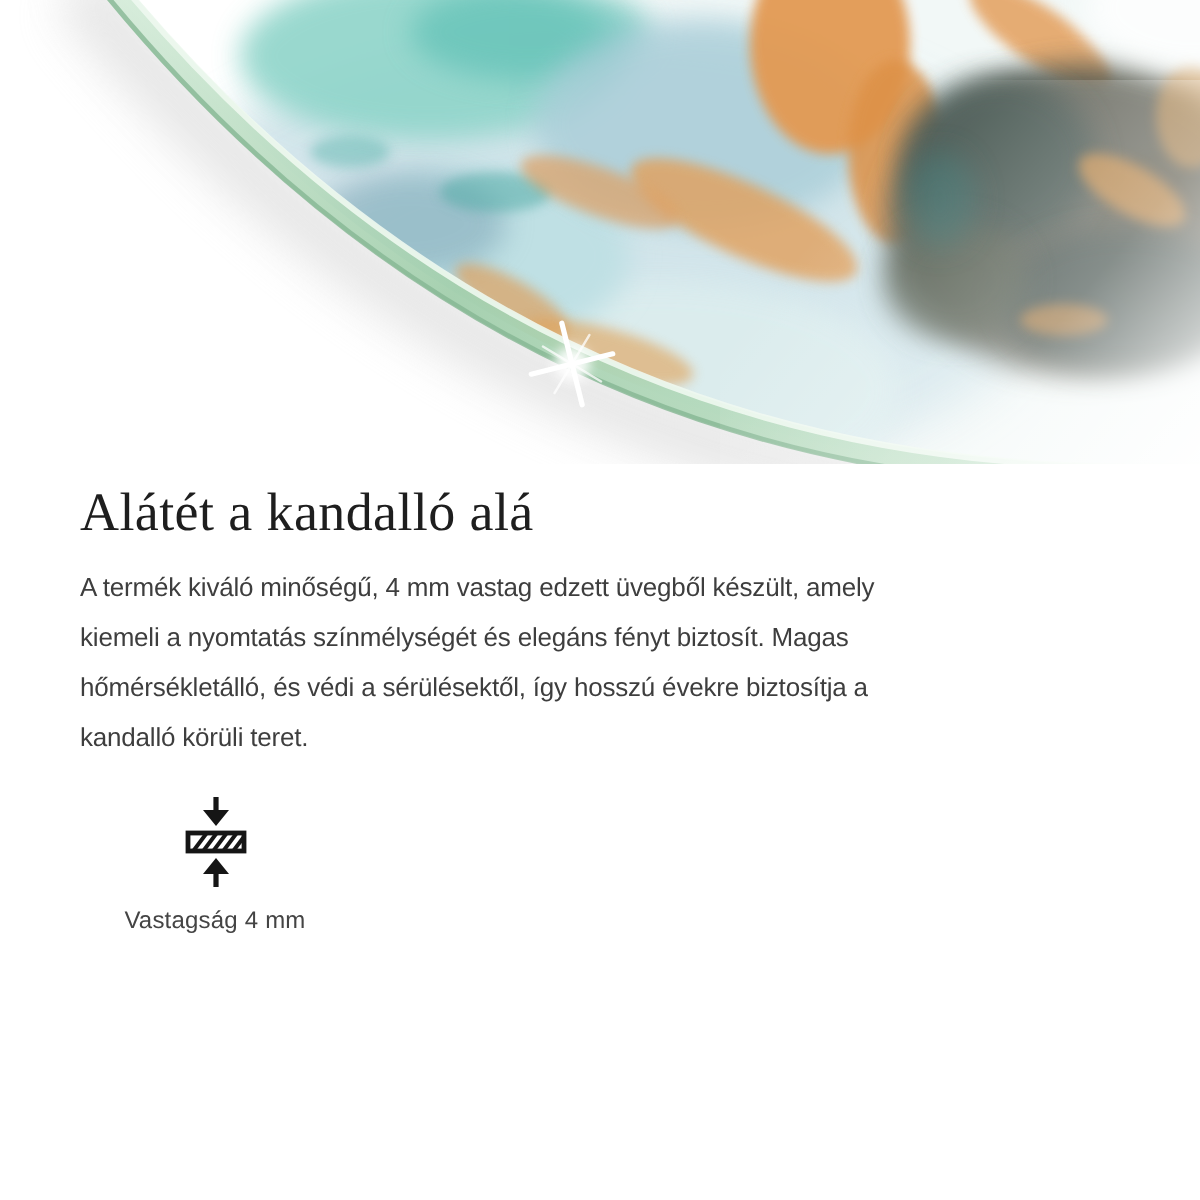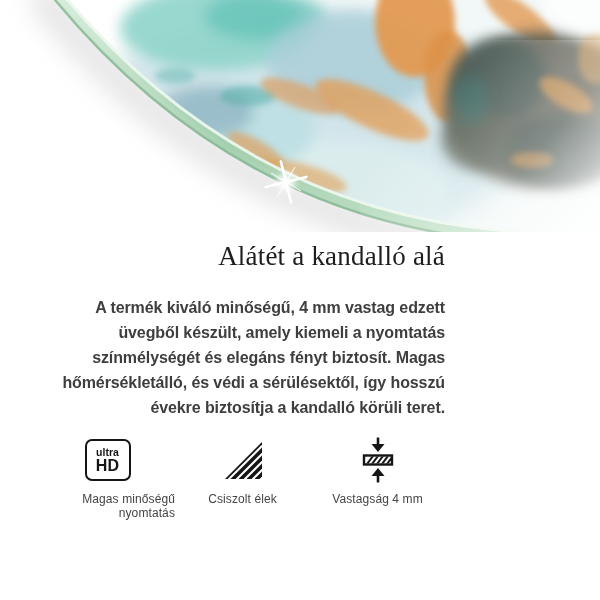--- a/index.html
+++ b/index.html
@@ -3,45 +3,44 @@
 <meta charset="utf-8">
 <style>
   * { margin: 0; padding: 0; box-sizing: border-box; }
   html, body { background: #ffffff; }
   body {
     width: 600px; height: 600px;
     font-family: "Liberation Sans", sans-serif;
     color: #3c3c3c;
     overflow: hidden;
   }
-  .page { width: 485px; height: 600px; background: #fff; text-align: right; }
+  .page { width: 485px; height: 600px; background: #fff; }
 
   
   .hero { width: 600px; height: 232px; position: relative; overflow: hidden; background: #fff; }
   .hero svg { display: block; }
 
   
   .content { padding: 0 40px; }
   h1 {
     margin-top: 8px;
     font-family: "Liberation Serif", serif;
     font-weight: 400;
     font-size: 27px;
     line-height: 33px;
     color: #1e1e1e;
     letter-spacing: 0.2px;
   }
   .desc {
-    margin-top: 22px;
+    margin-top: 8px;
     max-width: 548px;
-    font-size: 16px;
+    font-size: 13px;
     line-height: 25px;
     color: #3e3e3e;
     letter-spacing: -0.1px;
-    font-weight: bold;
   }
 
   
   .features {
     margin-top: 16px;
     display: grid;
     grid-template-columns: 1fr 1fr 1fr;
     row-gap: 13px;
     width: 100%;
   }
@@ -150,51 +149,23 @@
   </div>
 
   <div class="content">
     <h1><span>Alátét a kandalló alá</span><br></h1>
 
     <p class="desc">A termék kiváló minőségű, 4 mm vastag edzett üvegből készült, amely kiemeli a nyomtatás színmélységét és elegáns fényt biztosít. Magas hőmérsékletálló, és védi a sérülésektől, így hosszú évekre biztosítja a kandalló körüli teret.</p>
 
     <div class="features">
 
 
-      <div class="feature">
-        <div class="ficon">
-          <div class="hd-box">
-            <span class="hd-top">ultra</span>
-            <span class="hd-bottom">HD</span>
-          </div>
-        </div>
-        <div class="flabel">Magas minőségű nyomtatás</div>
-      </div>
 
 
 
-      <div class="feature">
-        <div class="ficon">
-          <svg width="44" height="44" viewBox="0 0 44 44">
-            <defs>
-              <clipPath id="triClip">
-                  <polygon points="4,41 41,41 41,4"></polygon>
-                </clipPath>
-            </defs>
-            <g clip-path="url(#triClip)" stroke="#151515" stroke-width="3.6">
-              <line x1="2" y1="43" x2="43" y2="2"></line>
-              <line x1="10" y1="43" x2="43" y2="10"></line>
-              <line x1="18" y1="43" x2="43" y2="18"></line>
-              <line x1="26" y1="43" x2="43" y2="26"></line>
-              <line x1="34" y1="43" x2="43" y2="34"></line>
-            </g>
-          </svg>
-        </div>
-        <div class="flabel">Csiszolt élek</div>
-      </div>
 
       <div class="feature">
         <div class="ficon">
           <svg width="44" height="48" viewBox="0 0 44 48">
             <defs>
               <clipPath id="barClip">
                   <rect x="9" y="20.5" width="26" height="7"></rect>
                 </clipPath>
             </defs>
             <g stroke="#151515" stroke-width="2.6">

